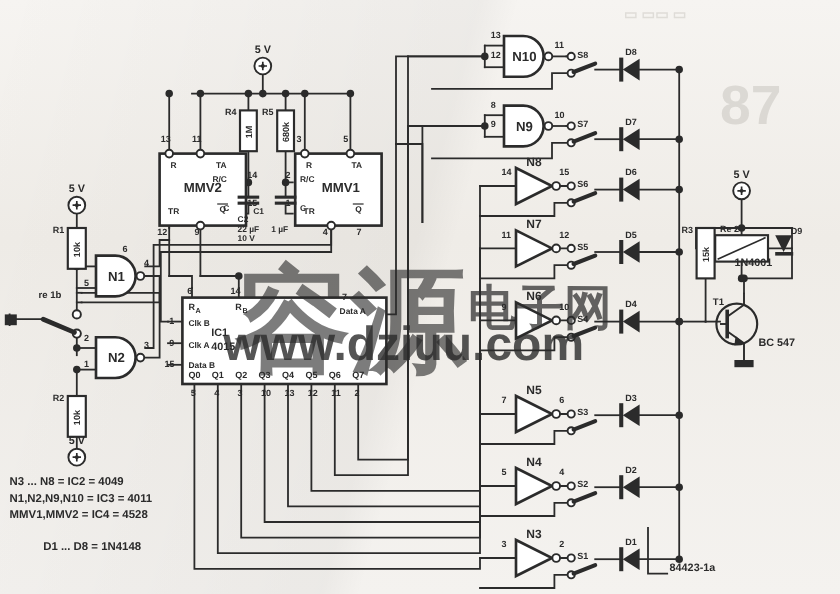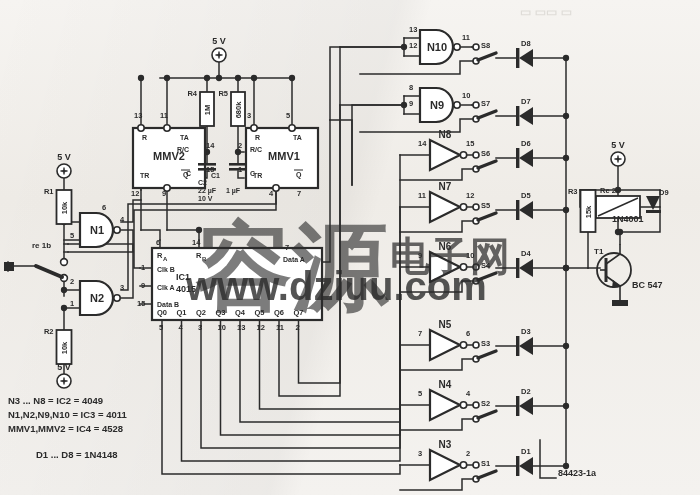--- a/index.html
+++ b/index.html
@@ -23,20 +23,21 @@
   svg{position:absolute;left:0;top:0;}
   text{font-family:"Liberation Sans", sans-serif;fill:#2b2b2b;}
   .wm{pointer-events:none;}
 </style>
 </head>
 <body>
 
 <div id="sheet">
   <div class="paper"></div>
 
+  <div class="ghost" style="left:600px;top:60px;font-size:46px;opacity:.55;">87</div>
   <div class="ghost" style="left:520px;top:5px;font-size:12px;opacity:.5;">▭ ▭▭ ▭</div>
 
   <svg id="schem" width="700" height="495" viewBox="0 0 700 495">
     <defs>
       <g id="nandsym">
         <path d="M0,0 L18,0 A18,18 0 0 1 18,36 L0,36 Z" fill="#ffffff" stroke="#2b2b2b" stroke-width="2.2"></path>
       </g>
       <g id="invsym">
         <path d="M0,0 L30,15 L0,30 Z" fill="#ffffff" stroke="#2b2b2b" stroke-width="2.2"></path>
       </g>

